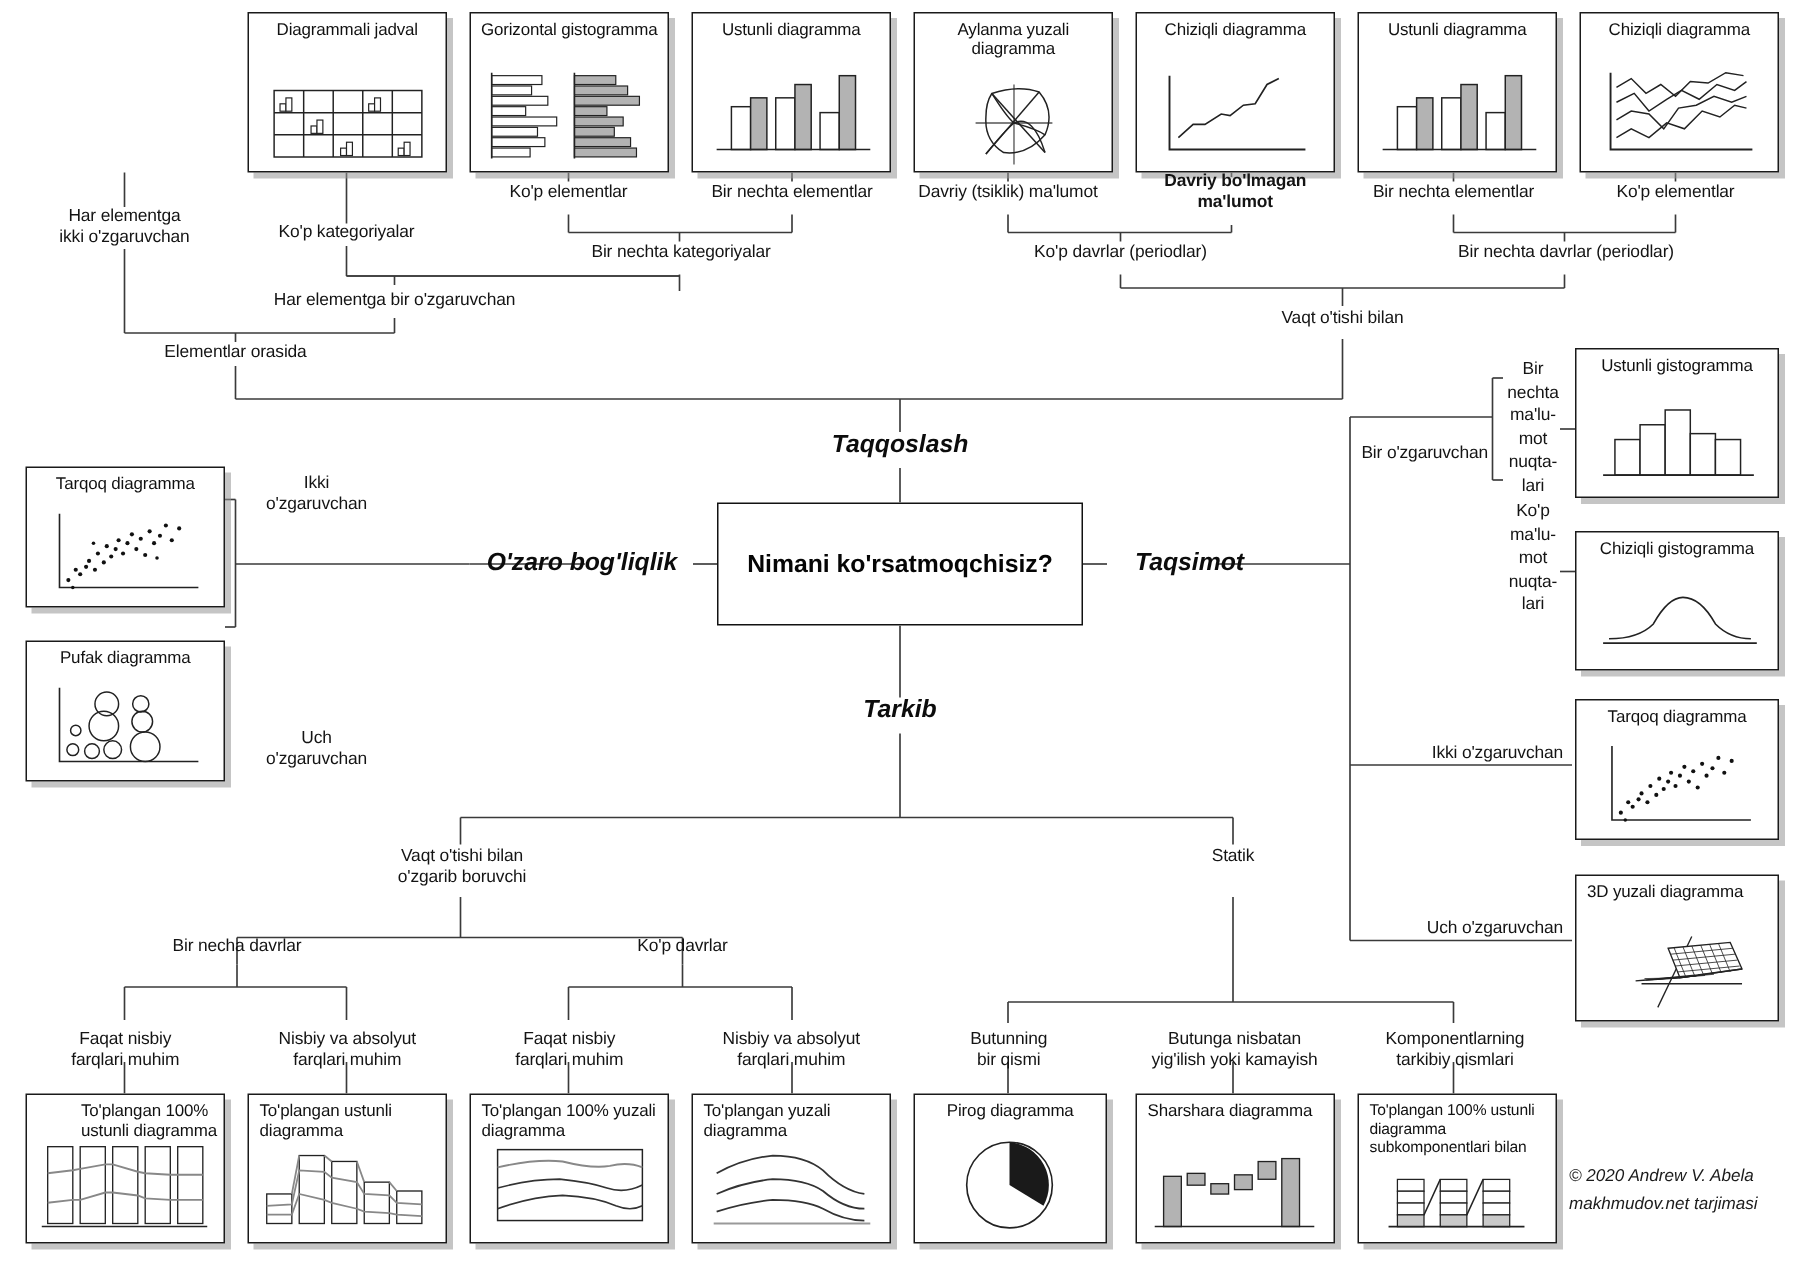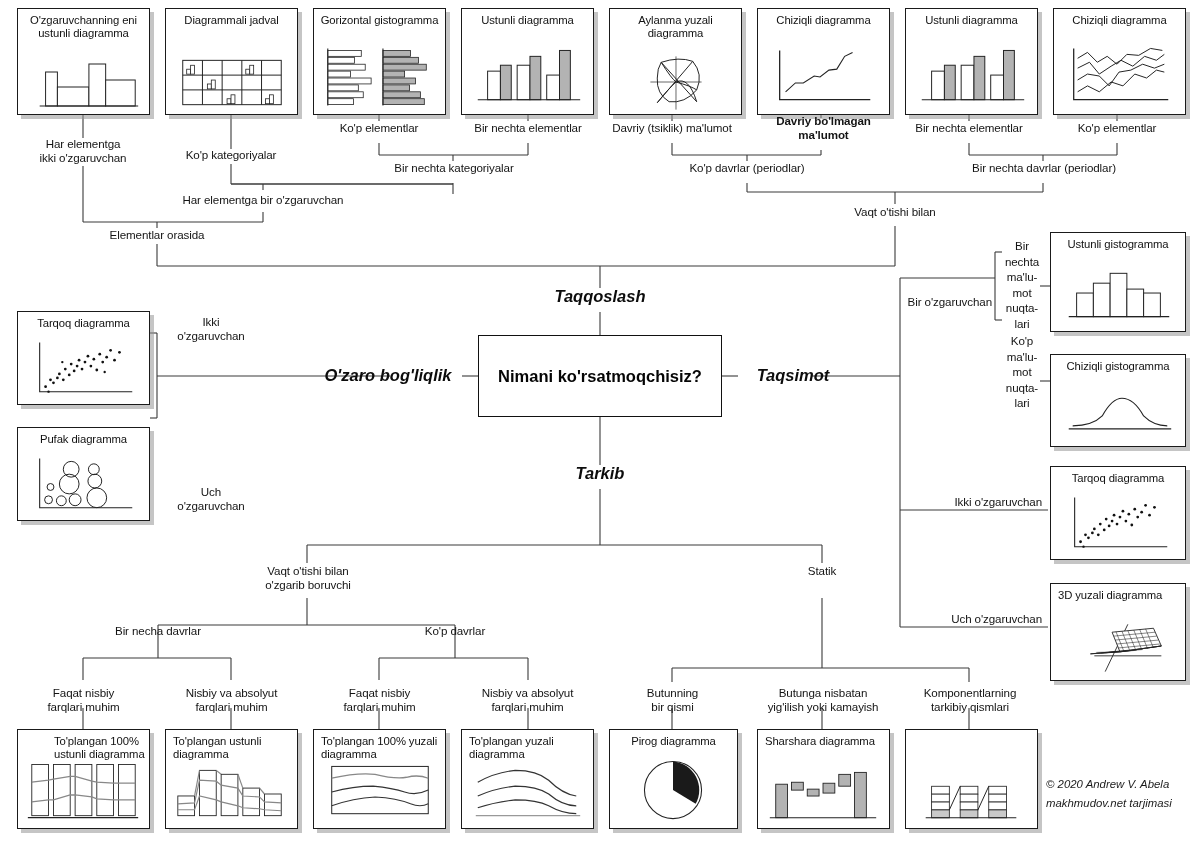--- a/index.html
+++ b/index.html
@@ -203,33 +203,20 @@
     <line x1="995" y1="252" x2="995" y2="320"></line>
     <line x1="995" y1="252" x2="1002" y2="252"></line>
     <line x1="995" y1="320" x2="1002" y2="320"></line>
     <line x1="1040" y1="286" x2="1052" y2="286"></line>
     <line x1="1040" y1="381" x2="1052" y2="381"></line>
 
     <line x1="900" y1="510" x2="1048" y2="510"></line>
     <line x1="900" y1="627" x2="1048" y2="627"></line>
   </svg>
 
-  <div class="card" style="left:17px;top:8px;width:133px;height:107px;">
-    <div class="cap">O'zgaruvchanning eni
-ustunli diagramma</div>
-    <div class="art" style="height:58px;">
-      <svg viewBox="0 0 133 58" preserveAspectRatio="none">
-        <rect x="28" y="16" width="12" height="34" fill="#fff" stroke="#222" stroke-width="1"></rect>
-        <rect x="40" y="31" width="32" height="19" fill="#fff" stroke="#222" stroke-width="1"></rect>
-        <rect x="72" y="8" width="17" height="42" fill="#fff" stroke="#222" stroke-width="1"></rect>
-        <rect x="89" y="24" width="30" height="26" fill="#fff" stroke="#222" stroke-width="1"></rect>
-        <line x1="22" y1="50" x2="122" y2="50" stroke="#222" stroke-width="1.2"></line>
-      </svg>
-    </div>
-  </div>
 
   <div class="card" style="left:165px;top:8px;width:133px;height:107px;">
     <div class="cap">Diagrammali jadval</div>
     <div class="art" style="height:62px;">
       <svg viewBox="0 0 133 62">
         <g stroke="#222" stroke-width="1" fill="none">
           <rect x="17" y="8" width="100" height="45"></rect>
           <line x1="17" y1="23" x2="117" y2="23"></line>
           <line x1="17" y1="38" x2="117" y2="38"></line>
           <line x1="37" y1="8" x2="37" y2="53"></line>
@@ -689,20 +676,23 @@
           <rect x="66" y="15" width="12" height="10"></rect>
           <rect x="82" y="6" width="12" height="12"></rect>
           <rect x="98" y="4" width="12" height="46"></rect>
         </g>
         <line x1="12" y1="50" x2="120" y2="50" stroke="#222" stroke-width="1.1"></line>
       </svg>
     </div>
   </div>
 
   <div class="card lcap" style="left:905px;top:729px;width:133px;height:100px;">
+    <div class="cap" style="font-size:10.4px;line-height:12.6px;">To'plangan 100%
+ustunli diagramma
+subkomponentlari bilan</div>
     <div class="art" style="height:48px;">
       <svg viewBox="0 0 133 48">
         <g stroke="#222" stroke-width=".85" fill="#fff">
           <rect x="26" y="6" width="18" height="8"></rect>
           <rect x="26" y="14" width="18" height="8"></rect>
           <rect x="26" y="22" width="18" height="8"></rect>
           <rect x="26" y="30" width="18" height="8" fill="#c9c9c9"></rect>
           <rect x="55" y="6" width="18" height="8"></rect>
           <rect x="55" y="14" width="18" height="8"></rect>
           <rect x="55" y="22" width="18" height="8"></rect>

